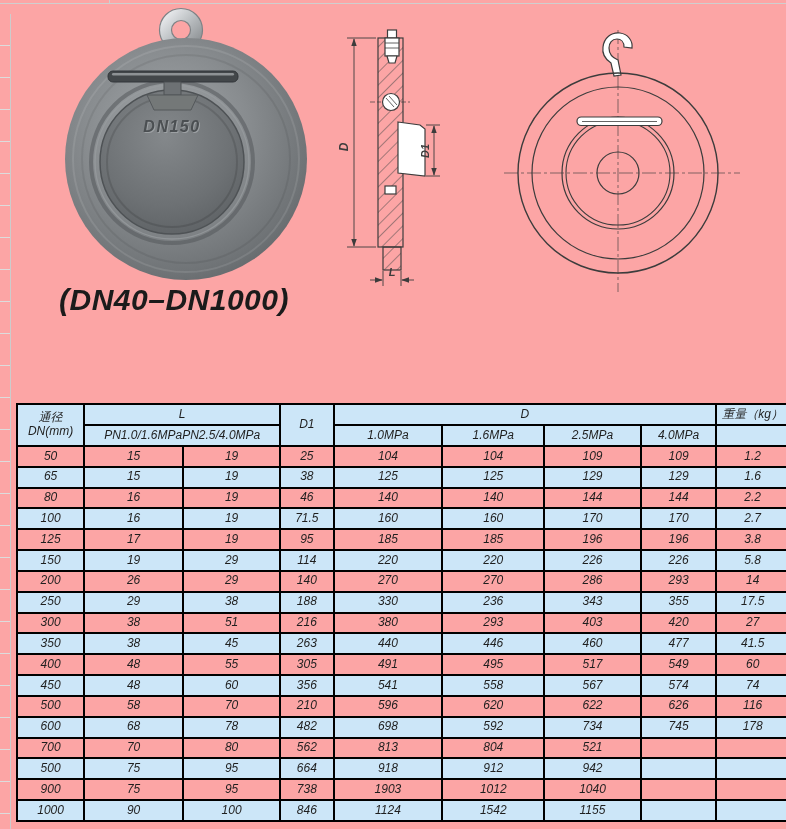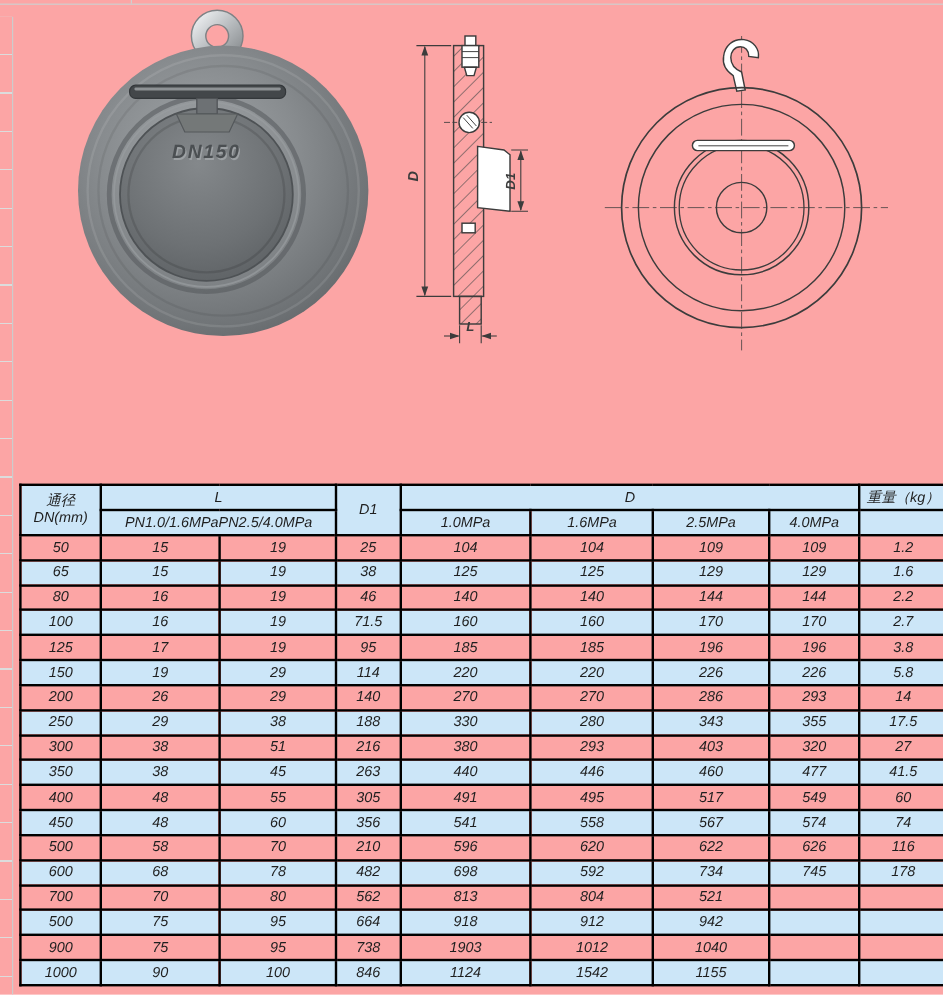--- a/index.html
+++ b/index.html
@@ -156,20 +156,21 @@
       <circle cx="116" cy="165" r="86" stroke-width="1.2"></circle>
       <circle cx="116" cy="165" r="56" stroke-width="1.2"></circle>
       <circle cx="116" cy="165" r="52" stroke-width="1.1"></circle>
       <circle cx="116" cy="165" r="21" stroke-width="1.2"></circle>
 
       <rect x="75" y="109" width="85" height="8.5" rx="4.2" fill="#ffffff" stroke-width="1.2"></rect>
       <line x1="80" y1="113.5" x2="155" y2="113.5" stroke-width="0.8"></line>
     </g>
   </svg>
 
+  <div class="caption">(DN40–DN1000)</div>
 
   <table class="spec-table">
     <colgroup>
       <col style="width:8.7%">
         <col style="width:12.8%">
         <col style="width:12.6%">
         <col style="width:6.9%">
       <col style="width:14.1%">
         <col style="width:13.2%">
         <col style="width:12.5%">
@@ -273,34 +274,34 @@
           <td>286</td>
           <td>293</td>
           <td>14</td>
         </tr>
         <tr class="stripe">
           <td>250</td>
           <td>29</td>
           <td>38</td>
           <td>188</td>
           <td>330</td>
-          <td>280</td>
+          <td>236</td>
           <td>343</td>
           <td>355</td>
           <td>17.5</td>
         </tr>
         <tr>
           <td>300</td>
           <td>38</td>
           <td>51</td>
           <td>216</td>
           <td>380</td>
           <td>293</td>
           <td>403</td>
-          <td>320</td>
+          <td>420</td>
           <td>27</td>
         </tr>
         <tr class="stripe">
           <td>350</td>
           <td>38</td>
           <td>45</td>
           <td>263</td>
           <td>440</td>
           <td>446</td>
           <td>460</td>

